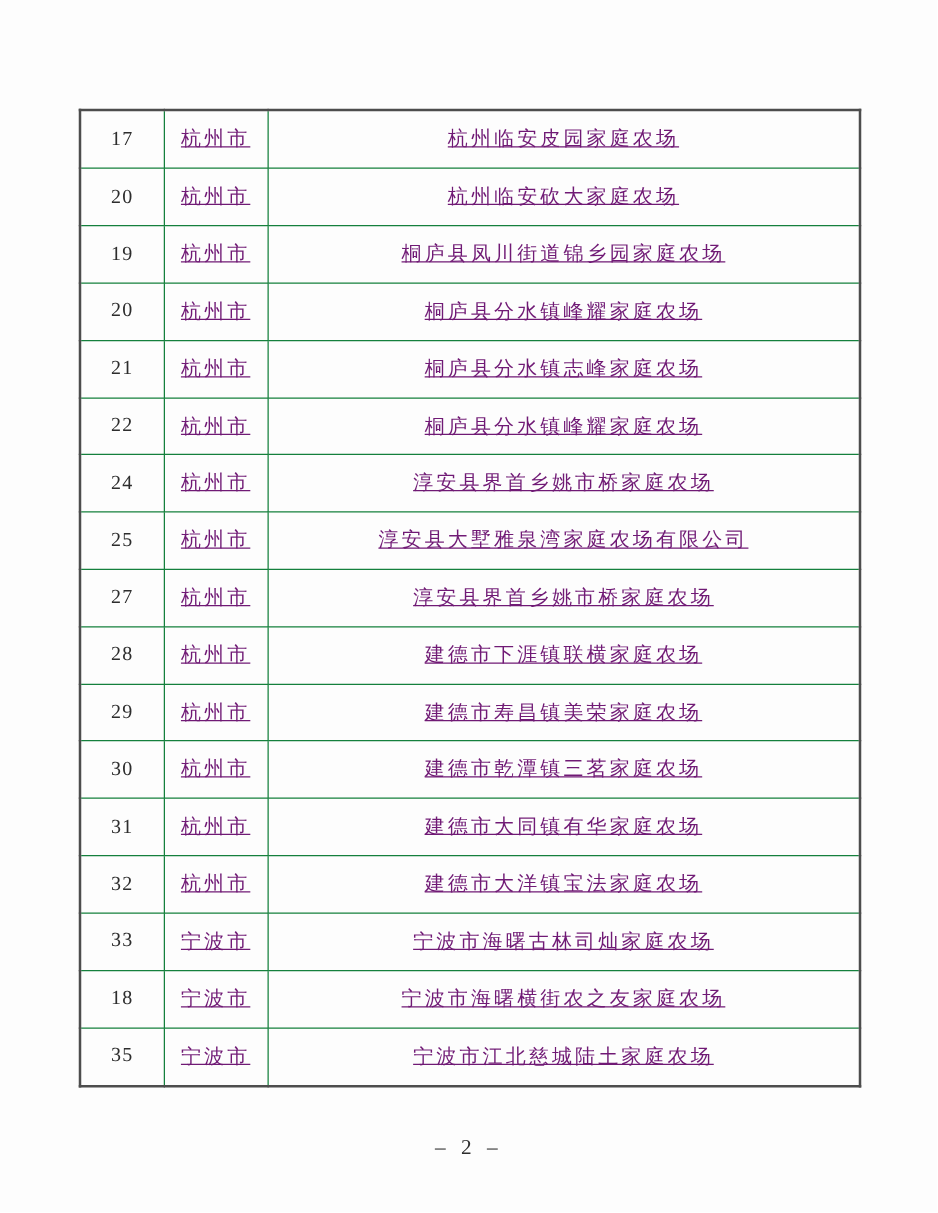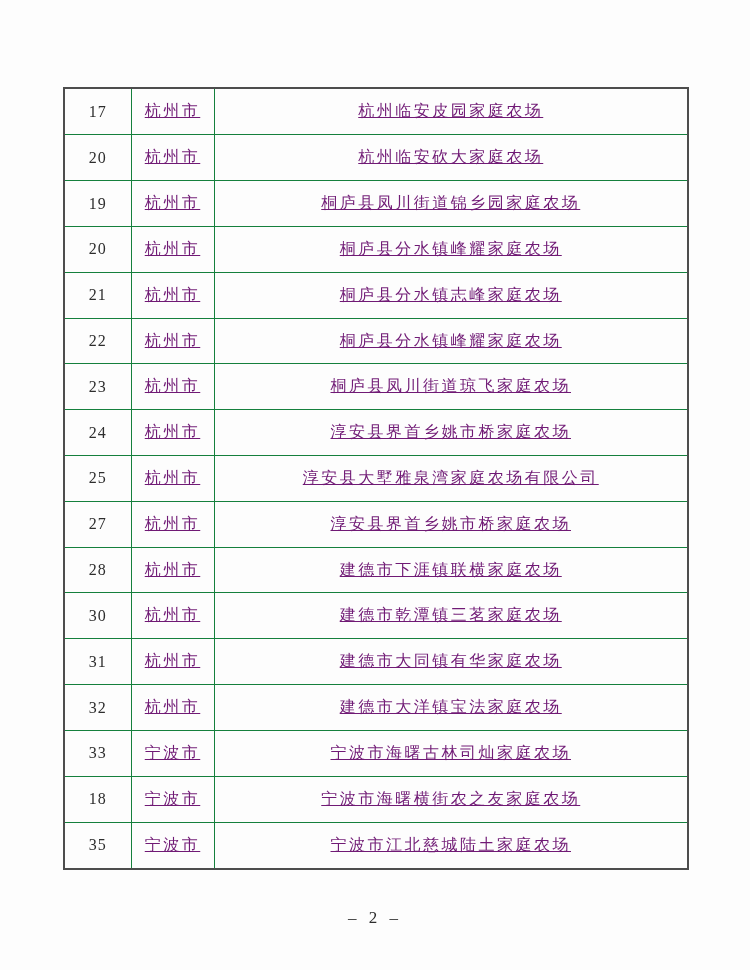--- a/index.html
+++ b/index.html
@@ -98,25 +98,20 @@
     <td class="col-city">杭州市</td>
     <td class="col-farm">桐庐县分水镇志峰家庭农场</td>
   </tr>
 
   <tr>
     <td class="col-index">22</td>
     <td class="col-city">杭州市</td>
     <td class="col-farm">桐庐县分水镇峰耀家庭农场</td>
   </tr>
 
-  <tr>
-    <td class="col-index">23</td>
-    <td class="col-city">杭州市</td>
-    <td class="col-farm">桐庐县凤川街道琼飞家庭农场</td>
-  </tr>
 
   <tr>
     <td class="col-index">24</td>
     <td class="col-city">杭州市</td>
     <td class="col-farm">淳安县界首乡姚市桥家庭农场</td>
   </tr>
 
   <tr>
     <td class="col-index">25</td>
     <td class="col-city">杭州市</td>
@@ -129,20 +124,25 @@
     <td class="col-city">杭州市</td>
     <td class="col-farm">淳安县界首乡姚市桥家庭农场</td>
   </tr>
 
   <tr>
     <td class="col-index">28</td>
     <td class="col-city">杭州市</td>
     <td class="col-farm">建德市下涯镇联横家庭农场</td>
   </tr>
 
+  <tr>
+    <td class="col-index">29</td>
+    <td class="col-city">杭州市</td>
+    <td class="col-farm">建德市寿昌镇美荣家庭农场</td>
+  </tr>
 
   <tr>
     <td class="col-index">30</td>
     <td class="col-city">杭州市</td>
     <td class="col-farm">建德市乾潭镇三茗家庭农场</td>
   </tr>
 
   <tr>
     <td class="col-index">31</td>
     <td class="col-city">杭州市</td>

